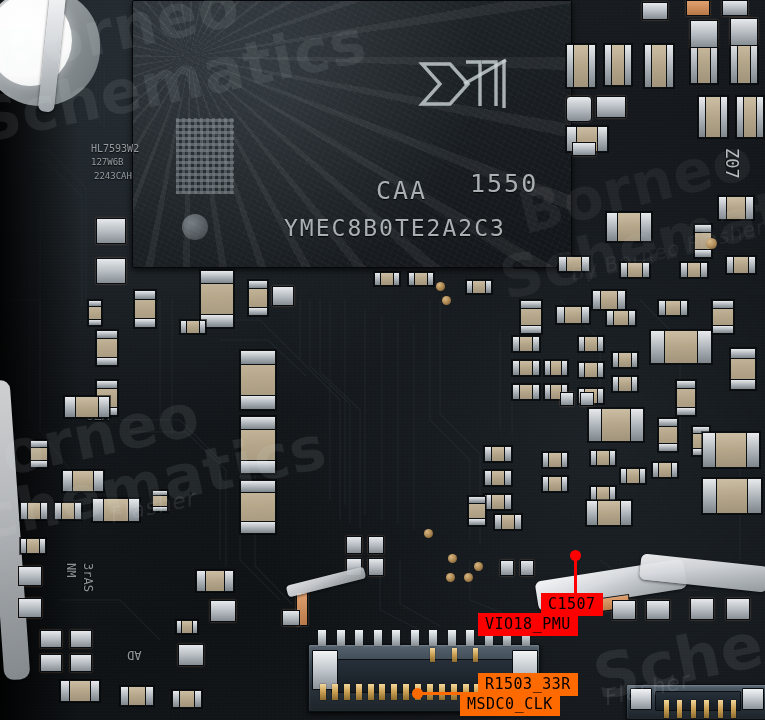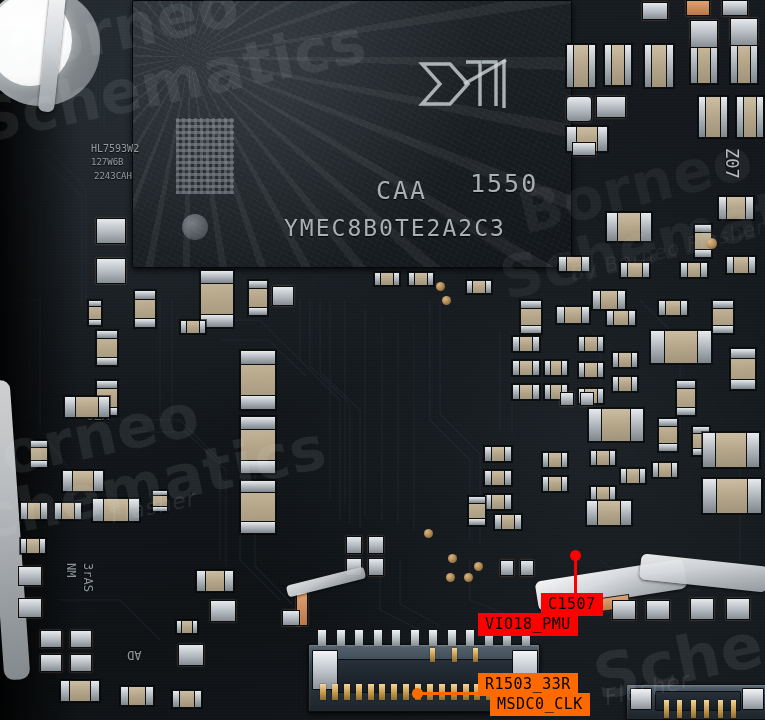--- a/index.html
+++ b/index.html
@@ -528,21 +528,21 @@
       <span class="tag red">VIO18_PMU</span>
     </div>
   </div>
 
   <div class="anno">
     <div class="tp orange" style="left:412px; top:264px; width:11px; height:11px;"></div>
     <div class="lead h orange" style="left:418px; top:268px; width:60px;"></div>
     <div style="position:absolute; left:478px; top:249px;">
       <span class="tag orange">R1503_33R</span>
     </div>
-    <div style="position:absolute; left:490px; top:269px;text-align:right;">
+    <div style="position:absolute; left:460px; top:269px;text-align:right;">
       <span class="tag orange">MSDC0_CLK</span>
     </div>
   </div>
 
   <div class="anno">
     
     
     
   </div>
 

